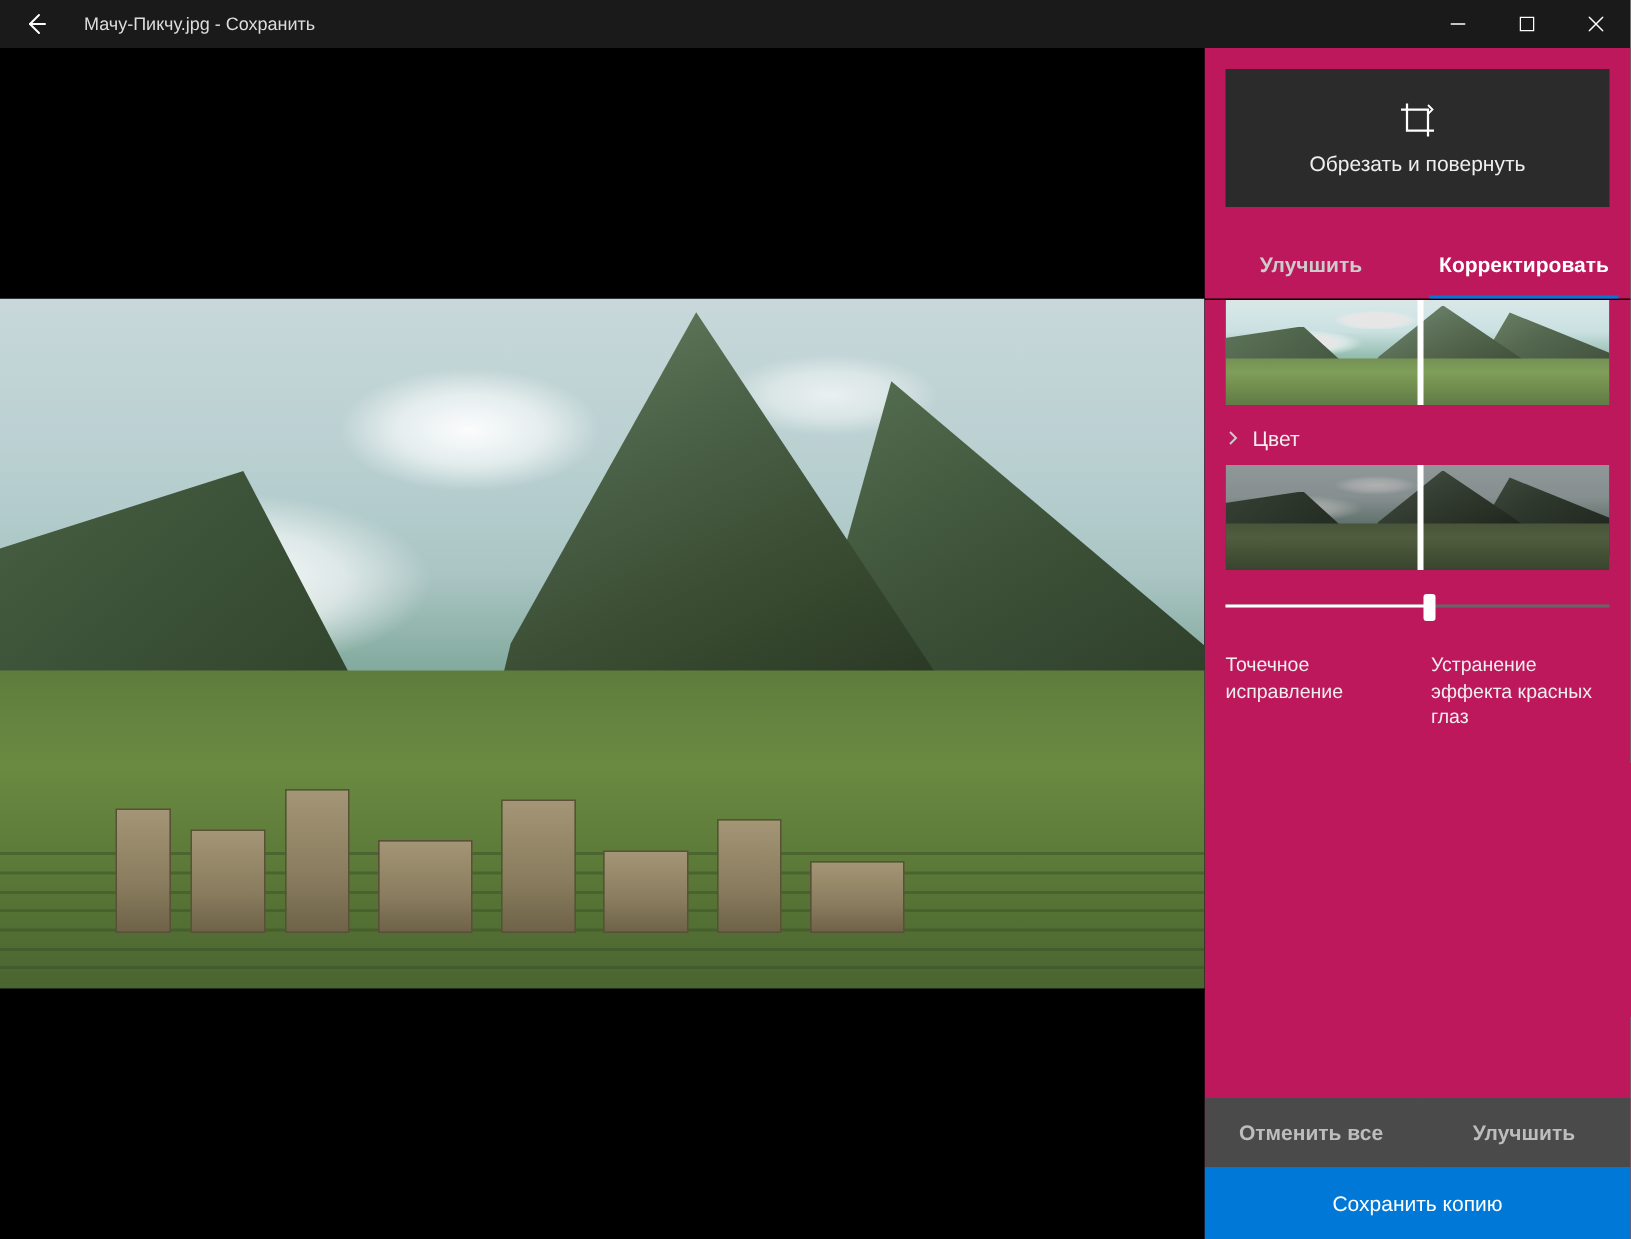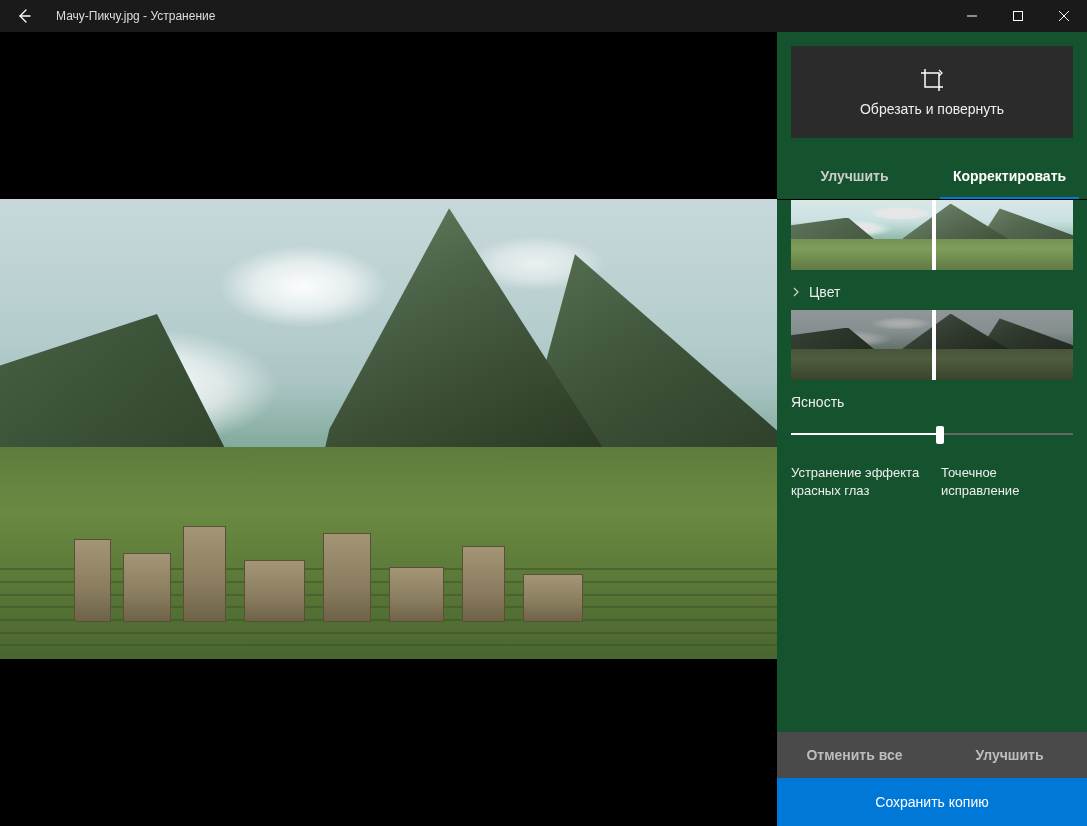--- a/index.html
+++ b/index.html
@@ -31,21 +31,21 @@
 .peak.p3 { left: -5%; top: 25%; width: 42%; height: 70%; clip-path: polygon(0% 20%, 60% 0%, 100% 80%, 100% 100%, 0% 100%); background: linear-gradient(140deg, #4a6246 0%, #354a31 50%, #263522 90%); }
 .foreground { position: absolute; left: 0; right: 0; bottom: 0; height: 46%; background: linear-gradient(180deg, #5e7d3d 0%, #6a8a42 30%, #5c7a38 60%, #4a6530 100%); }
 .terraces { position: absolute; left: 0; right: 0; bottom: 0; height: 46%; }
 .terrace-line { position: absolute; left: 0; right: 0; height: 2px; background: rgba(60,80,40,0.5); }
 .tl1{bottom:42%}.tl2{bottom:36%}.tl3{bottom:30%}.tl4{bottom:24%}.tl5{bottom:18%}.tl6{bottom:12%}.tl7{bottom:6%}
 .ruins { position: absolute; left: 8%; bottom: 8%; width: 78%; height: 30%; }
 .stone { position: absolute; background: linear-gradient(180deg, #a39575 0%, #8a7d5f 60%, #6e6248 100%); border: 1px solid #5a5038; }
 .s1{left:2%;bottom:0;width:6%;height:60%}.s2{left:10%;bottom:0;width:8%;height:50%}.s3{left:20%;bottom:0;width:7%;height:70%}.s4{left:30%;bottom:0;width:10%;height:45%}.s5{left:43%;bottom:0;width:8%;height:65%}.s6{left:54%;bottom:0;width:9%;height:40%}.s7{left:66%;bottom:0;width:7%;height:55%}.s8{left:76%;bottom:0;width:10%;height:35%}
 
 
-.panel { width: 310px; background: #14532d; display: flex; flex-direction: column; color: #fff; }
+.panel { width: 284px; background: #be185d; display: flex; flex-direction: column; color: #fff; }
 .crop-card { margin: 14px; height: 92px; background: #2b2b2b; display: flex; flex-direction: column; align-items: center; justify-content: center; cursor: pointer; gap: 8px; }
 .crop-label { font-size: 14px; color: #eee; }
 .tabs { display: flex; height: 48px; border-bottom: 1px solid #000; }
 .tab { flex: 1; display: flex; align-items: center; justify-content: center; font-size: 14px; color: #ccc; cursor: pointer; position: relative; font-weight: bold; }
 .tab.active { color: #fff; }
 .tab.active::after { content: ""; position: absolute; left: 8px; right: 8px; bottom: 0; height: 2px; background: #0078d7; }
 
 .panel-scroll { flex: 1; overflow-y: auto; padding: 0 14px 8px; }
 .section-head { display: flex; align-items: center; gap: 8px; padding: 14px 0 10px; font-size: 14px; color: #eee; cursor: pointer; }
 .chev { width: 10px; height: 10px; display: inline-flex; align-items: center; justify-content: center; }
@@ -83,21 +83,21 @@
 
 <div class="window">
 
   <div class="titlebar">
     <div class="back-btn">
       <svg width="16" height="16" viewBox="0 0 16 16">
           <path d="M10 2 4 8l6 6" stroke="#fff" stroke-width="1.3" fill="none" stroke-linecap="round" stroke-linejoin="round"></path>
           <path d="M4 8h10" stroke="#fff" stroke-width="1.3" stroke-linecap="round"></path>
         </svg>
     </div>
-    <div class="title-text">Мачу-Пикчу.jpg - Устранение</div>
+    <div class="title-text">Мачу-Пикчу.jpg - Сохранить</div>
     <div class="win-controls">
       <div class="win-btn">
         <svg width="10" height="10" viewBox="0 0 10 10">
             <path d="M0 5h10" stroke="#fff" stroke-width="1"></path>
           </svg>
       </div>
       <div class="win-btn">
         <svg width="10" height="10" viewBox="0 0 10 10">
             <rect x="0.5" y="0.5" width="9" height="9" stroke="#fff" stroke-width="1" fill="none"></rect>
           </svg>
@@ -195,32 +195,31 @@
                 <div class="peak p3"></div>
                 <div class="peak p2"></div>
                 <div class="peak p1"></div>
               </div>
             <div class="foreground"></div>
           </div>
           <div class="thumb-marker" style="left:50%"></div>
         </div>
 
         <div class="slider-block">
-          <div class="slider-label">Ясность</div>
           <div class="slider">
             <div class="track"></div>
             <div class="fill" id="clarity-fill" style="width: 53%;"></div>
             <div class="thumb" id="clarity-thumb" style="left: 53%;"></div>
           </div>
         </div>
 
 
         <div class="tools-row">
+          <div class="tool">Точечное исправление</div>
           <div class="tool">Устранение эффекта красных глаз</div>
-          <div class="tool">Точечное исправление</div>
         </div>
 
       </div>
 
       <div class="bottom-btns">
         <div class="btn grey">Отменить все</div>
         <div class="btn grey">Улучшить</div>
       </div>
       <div class="save-copy">Сохранить копию</div>
 

